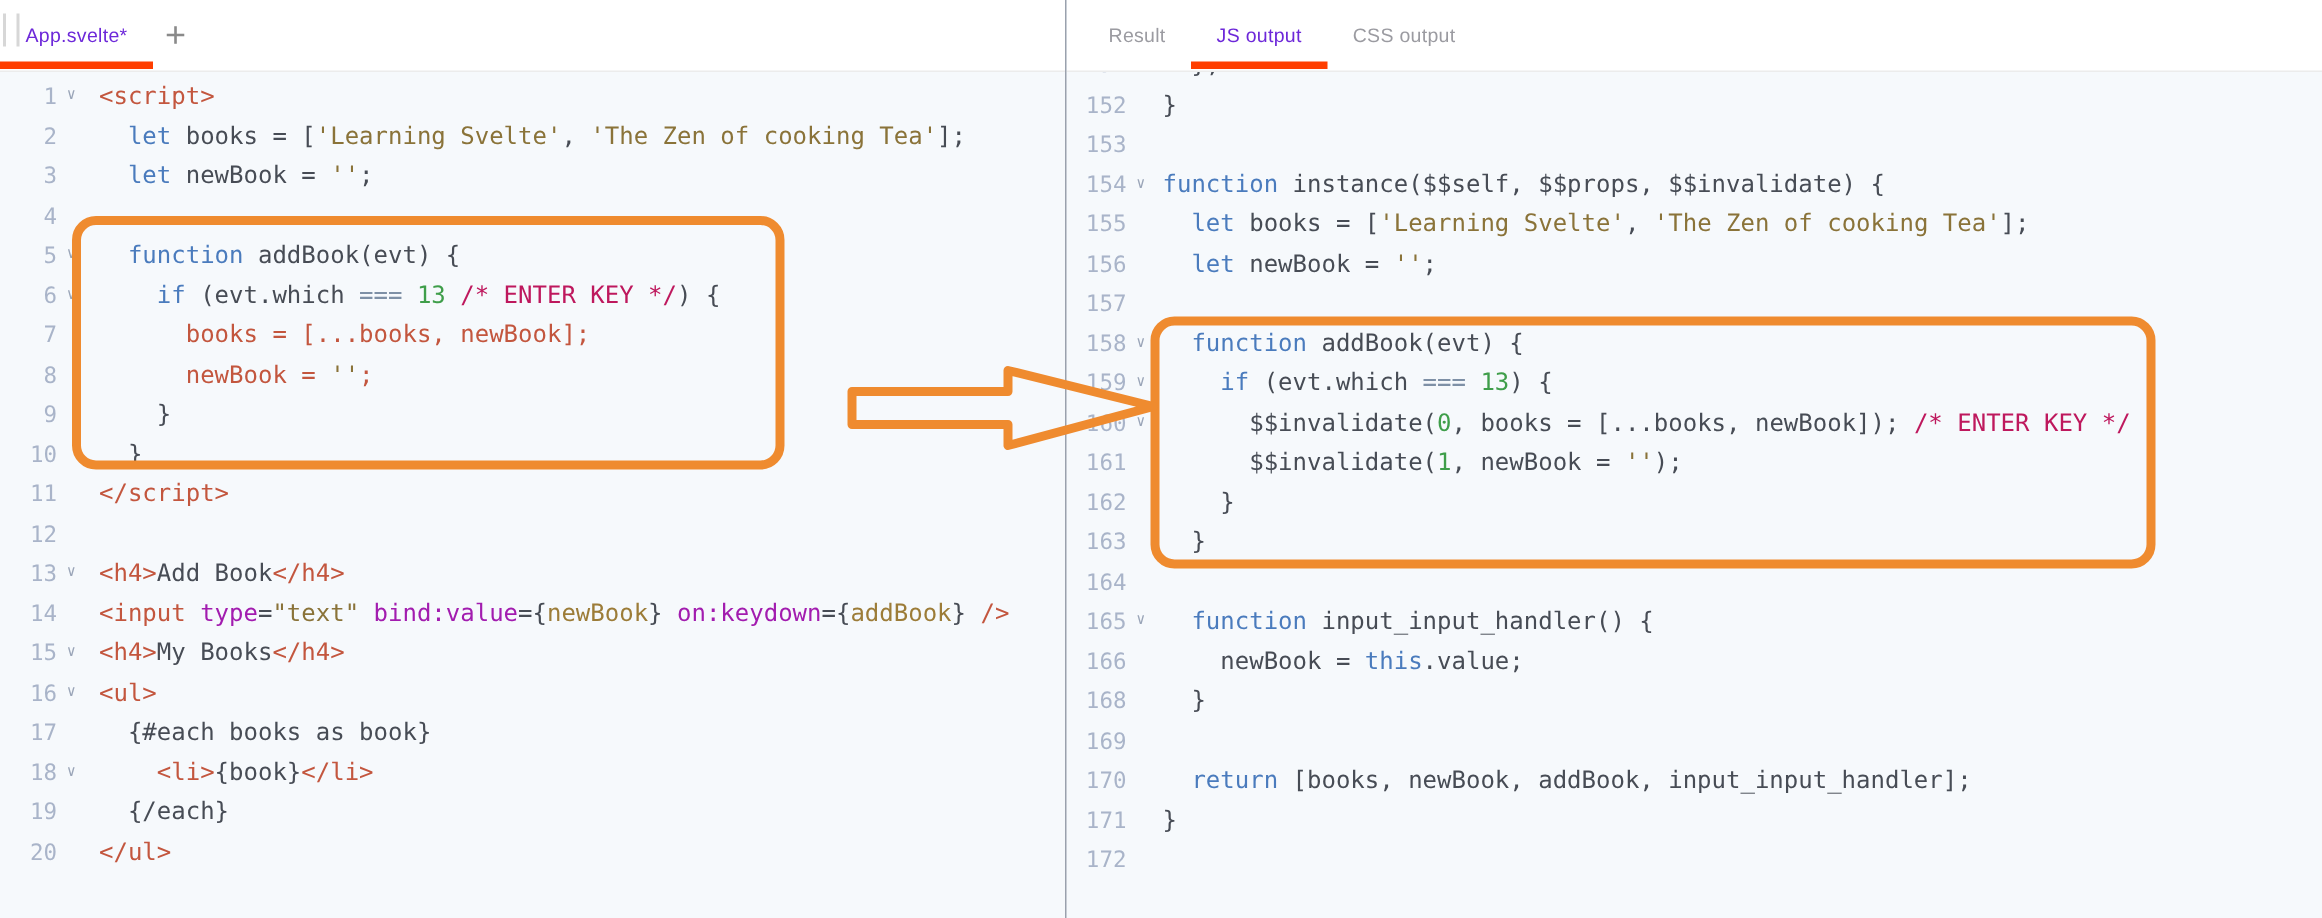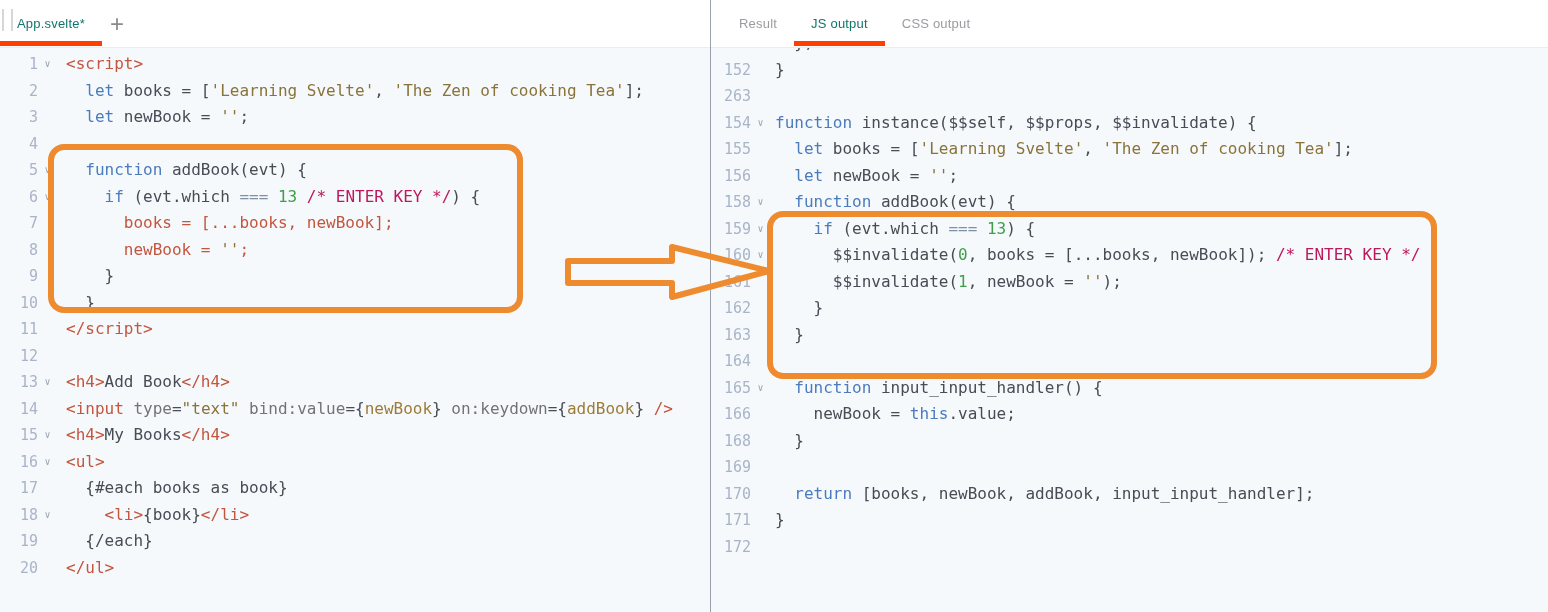--- a/index.html
+++ b/index.html
@@ -8,39 +8,39 @@
   .pane-left{left:0;width:710px;}
   .pane-right{left:711px;width:837px;}
   .divider{position:absolute;left:710px;top:0;bottom:0;width:1px;background:#9aa1ad;z-index:2;}
   .tabbar{position:relative;height:47px;background:#ffffff;border-bottom:1px solid #ececec;
     display:flex;align-items:stretch;z-index:1;}
   .drag-handle{position:absolute;left:2px;top:9px;height:22px;width:7px;
     border-left:2px solid #d7d7d7;border-right:2px solid #d7d7d7;}
   .tabs{display:flex;align-items:stretch;}
   .tab{position:relative;display:flex;align-items:center;padding:0 17px;cursor:pointer;
     font-size:13px;letter-spacing:.2px;color:#9b9ba1;}
-  .tab.active{color:#0f766e;}
+  .tab.active{color:#6d28d9;}
   .tab .underline{display:none;}
   .tab.active .underline{display:block;position:absolute;left:0;right:0;bottom:1px;height:5px;background:#ff3e00;}
   .plus{background:none;border:none;font-size:24px;font-weight:200;color:#8a8a8a;
     padding:0 6px;margin-left:2px;cursor:pointer;line-height:40px;font-family:"Liberation Sans",sans-serif;}
   .right-tabs{margin-left:11px;text-align:right;}
   .codearea{position:absolute;left:0;right:0;top:47px;bottom:0;overflow:hidden;background:#f6f9fc;}
   .codearea .inner{padding-top:4px;}
   .pane-right .codearea .inner{padding-top:0;margin-top:-17px;}
   .row{display:flex;height:26.5px;line-height:26.5px;
     font-family:"DejaVu Sans Mono","Liberation Mono",monospace;font-size:16px;}
   .ln{flex:none;width:38px;text-align:right;color:#a9b4c9;font-size:15px;}
   .pane-right .ln{width:40px;text-align:right;}
   .fold{flex:none;width:13px;padding-left:3px;text-align:center;color:#9aa5b8;font-size:10px;}
   .line{white-space:pre;padding-left:12px;color:#474c55;}
   .pane-right .line{padding-left:8px;}
   .pl{color:#474c55}
   .kw{color:#4a7bbd}
-  .attr{color:#737373}
+  .attr{color:#a21caf}
   .tag{color:#c3563e}
   .rust{color:#c3563e}
   .str{color:#8a7339}
   .expr{color:#9c7c38}
   .num{color:#3f9e4a}
   .cmt{color:#be185d}
   .op{color:#7e90a6}
   .anno{position:absolute;border:6px solid #ef8b2f;border-radius:16px;
     background:transparent;z-index:5;pointer-events:none;box-sizing:border-box;}
   #anno-left{left:48px;top:144px;width:475px;height:169px;}
@@ -190,38 +190,43 @@
           <span class="ln">151</span>
           <span class="fold"></span>
           <span class="line"><span class="pl">  };</span></span>
         </div>
         <div class="row">
           <span class="ln">152</span>
           <span class="fold"></span>
           <span class="line"><span class="pl">}</span></span>
         </div>
         <div class="row">
-          <span class="ln">263</span>
+          <span class="ln">153</span>
           <span class="fold"></span>
           <span class="line"></span>
         </div>
         <div class="row">
           <span class="ln">154</span>
           <span class="fold">∨</span>
           <span class="line"><span class="kw">function</span><span class="pl"> instance($$self, $$props, $$invalidate) {</span></span>
         </div>
         <div class="row">
           <span class="ln">155</span>
           <span class="fold"></span>
           <span class="line"><span class="pl">  </span><span class="kw">let</span><span class="pl"> books = [</span><span class="str">'Learning Svelte'</span><span class="pl">, </span><span class="str">'The Zen of cooking Tea'</span><span class="pl">];</span></span>
         </div>
         <div class="row">
           <span class="ln">156</span>
           <span class="fold"></span>
           <span class="line"><span class="pl">  </span><span class="kw">let</span><span class="pl"> newBook = </span><span class="str">''</span><span class="pl">;</span></span>
+        </div>
+        <div class="row">
+          <span class="ln">157</span>
+          <span class="fold"></span>
+          <span class="line"></span>
         </div>
         <div class="row">
           <span class="ln">158</span>
           <span class="fold">∨</span>
           <span class="line"><span class="pl">  </span><span class="kw">function</span><span class="pl"> addBook(evt) {</span></span>
         </div>
         <div class="row">
           <span class="ln">159</span>
           <span class="fold">∨</span>
           <span class="line"><span class="pl">    </span><span class="kw">if</span><span class="pl"> (evt.which </span><span class="op">===</span><span class="pl"> </span><span class="num">13</span><span class="pl">) {</span></span>

